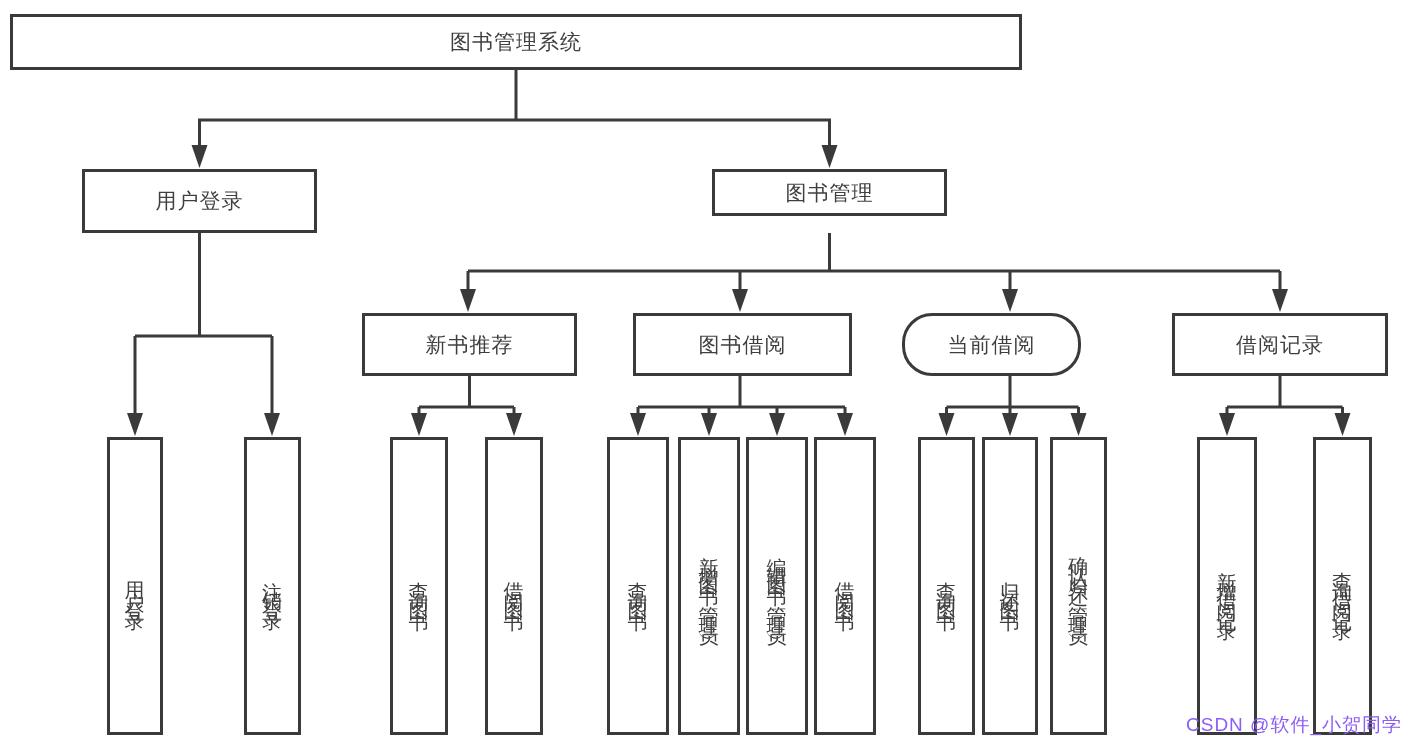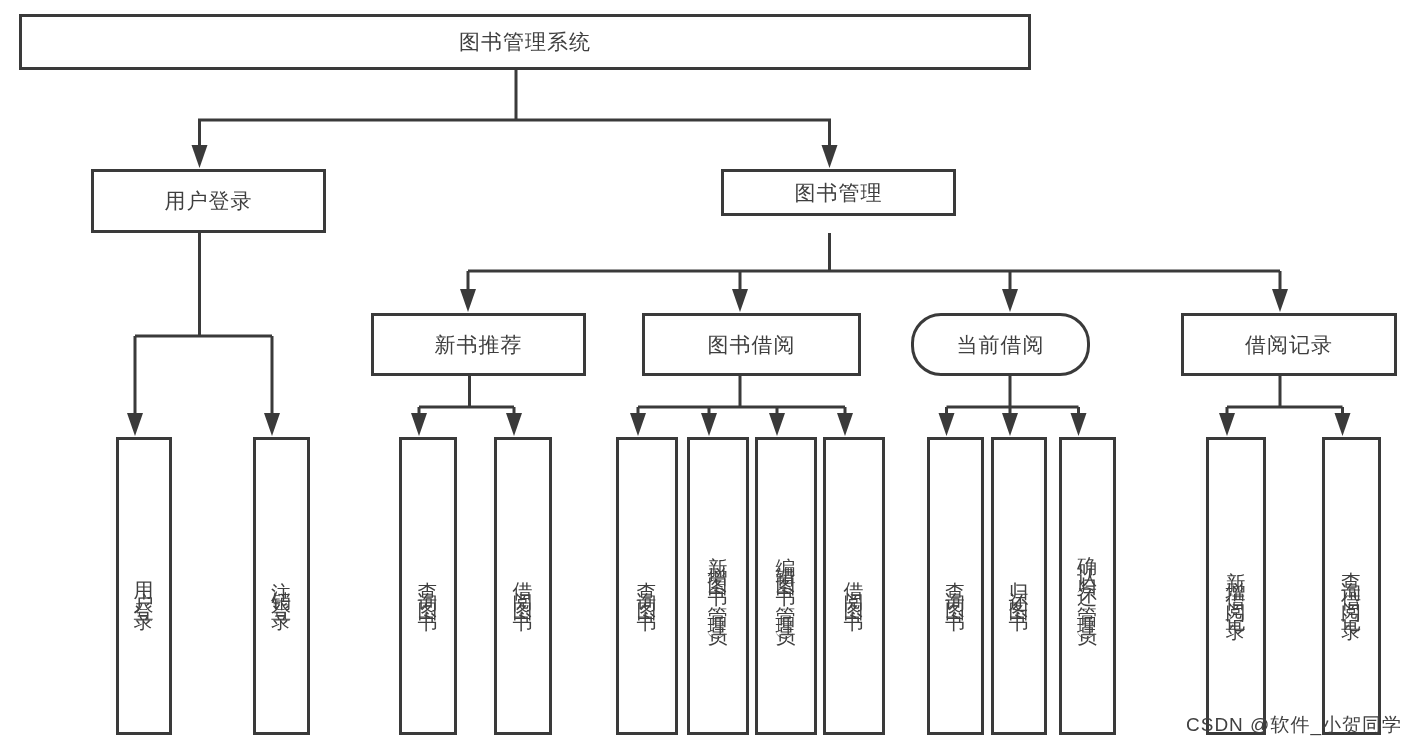--- a/index.html
+++ b/index.html
@@ -24,21 +24,20 @@
   .node {
     position: absolute;
     box-sizing: border-box;
     background: #ffffff;
     border: 3px solid #3a3a3a;
     display: flex;
     align-items: center;
     justify-content: center;
     z-index: 2;
     color: #3f3f3f;
-    margin-left: 9px;
   }
   .hnode {
     font-size: 21px;
     letter-spacing: 1px;
   }
   .vnode {
     top: 437px;
     height: 298px;
   }
   .vnode .vtext {
@@ -49,21 +48,21 @@
     line-height: 1;
     white-space: nowrap;
     color: #3f3f3f;
   }
   .watermark {
     position: absolute;
     left: 1186px;
     top: 712px;
     z-index: 5;
     font-size: 19px;
-    color: #404040;
+    color: #8b5cf6;
     letter-spacing: 1px;
     white-space: nowrap;
   }
 </style>
 </head>
 <body>
 
 <div class="canvas">
 
   <svg class="connectors" width="1405" height="747" viewBox="0 0 1405 747">

